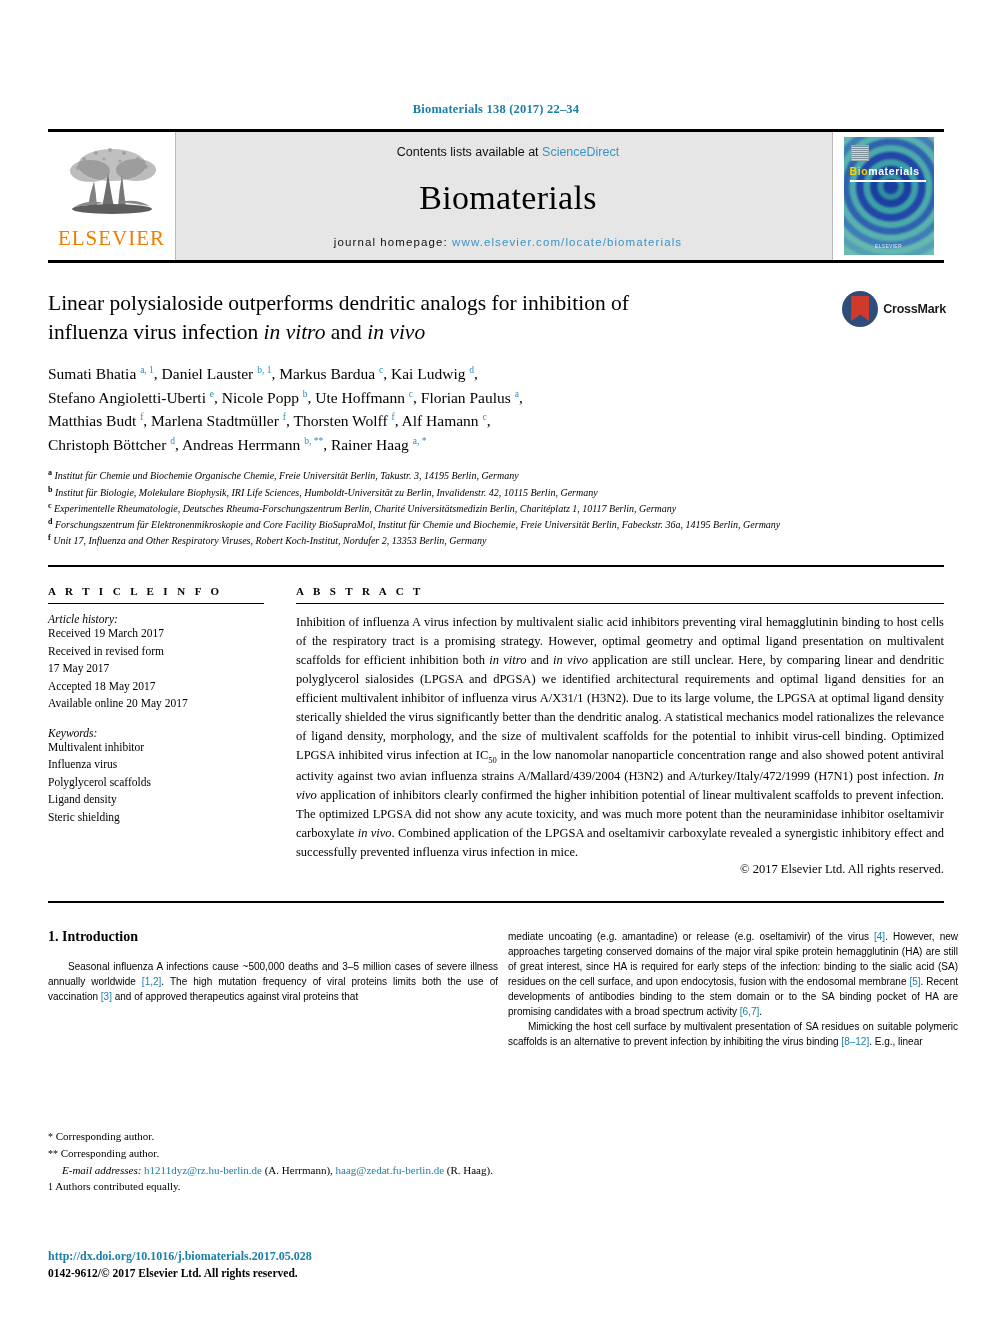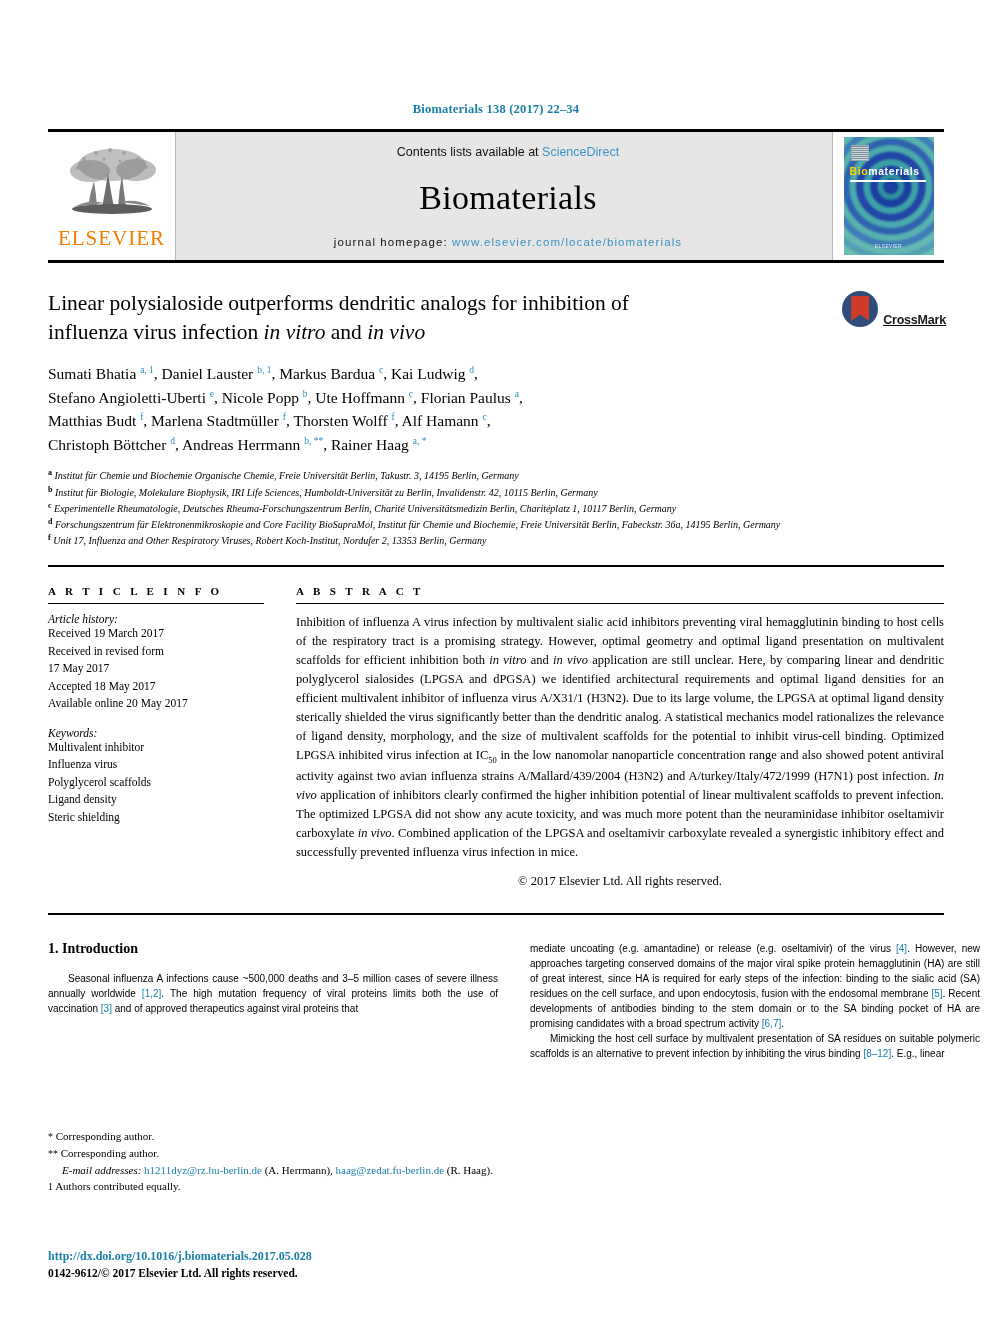--- a/index.html
+++ b/index.html
@@ -185,23 +185,22 @@
     margin: 0;
     width: 760px;
   }
   .article-title i { font-style: italic; }
 
   .crossmark {
     position: absolute;
     right: -2px;
     top: 2px;
     display: flex;
-    align-items: flex-end;
+    align-items: center;
     gap: 5px;
-    text-decoration: underline;
   }
   .crossmark-badge {
     width: 36px;
     height: 36px;
     border-radius: 50%;
     background: #2e4d7b;
     position: relative;
     overflow: hidden;
   }
   .crossmark-badge::after {
@@ -292,36 +291,36 @@
 
   .abstract-body {
     font-family: "Liberation Serif", serif;
     font-size: 12.5px;
     line-height: 1.52;
     text-align: justify;
   }
   .abstract-body i { font-style: italic; }
   .abstract-body sub { font-size: 8.5px; }
   .copyright {
-    text-align: center;
+    text-align: right;
     font-family: "Liberation Serif", serif;
     font-size: 12.5px;
-    margin-top: 12px;
+    margin-top: 0;
   }
 
   .rule-bottom {
     margin: 24px 48px 0 48px;
     border-top: 2px solid #000;
   }
 
   
   .body-cols {
     margin: 26px 48px 12px 48px;
     display: flex;
-    gap: 32px;
+    gap: 10px;
   }
   .body-col { width: 450px; flex: 0 0 450px; }
   .h1 {
     font-family: "Liberation Serif", serif;
     font-size: 14px;
     font-weight: bold;
     margin: 0 0 14px 0;
   }
   .para {
     font-family: Liberation Sans, sans-serif;

